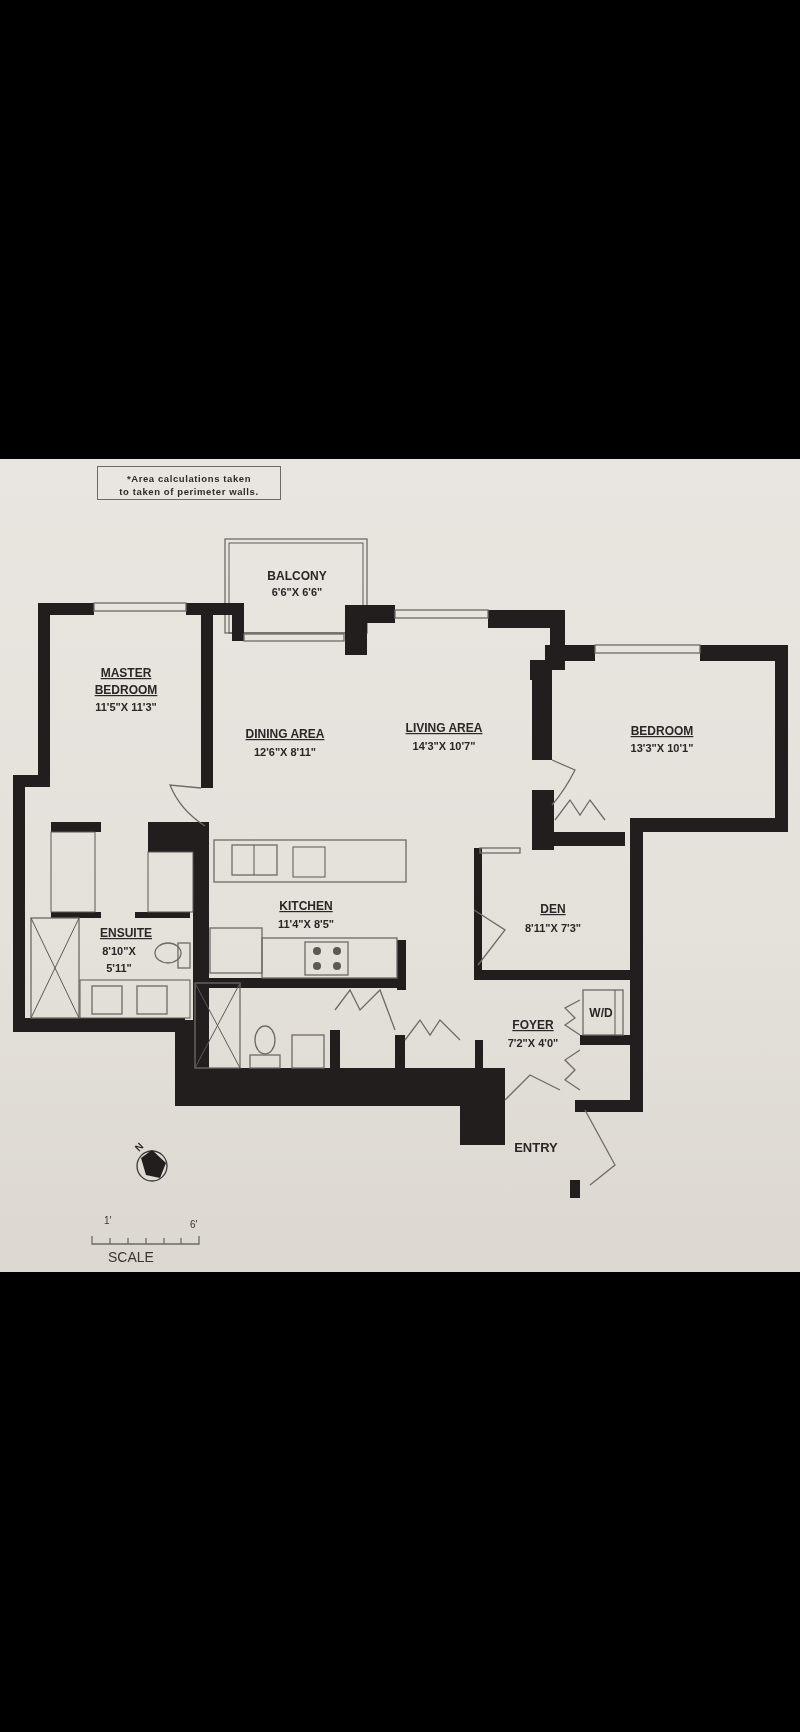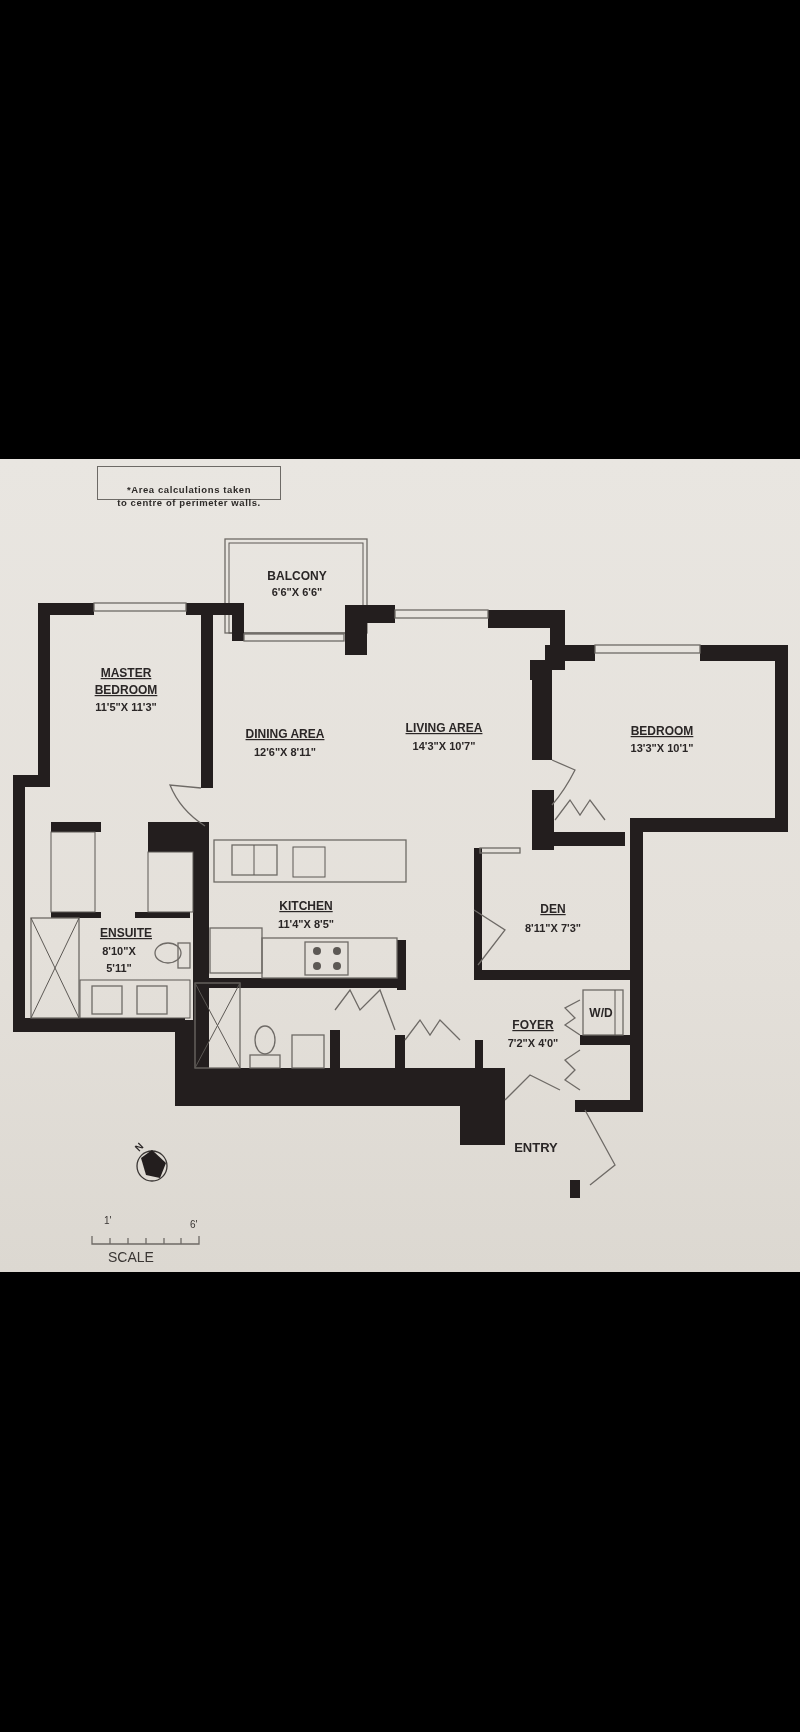--- a/index.html
+++ b/index.html
@@ -4,30 +4,30 @@
 <style>
   html, body { margin: 0; padding: 0; }
   body { width: 800px; height: 1732px; background: #000; position: relative; overflow: hidden;
          font-family: "Liberation Sans", sans-serif; }
   .paper { position: absolute; left: 0; top: 459px; width: 800px; height: 813px;
            background: linear-gradient(180deg, #e9e6e1 0%, #e4e0da 60%, #dcd8d1 100%); }
   svg { position: absolute; left: 0; top: 0; }
   .lbl { font-family: "Liberation Sans", sans-serif; font-weight: bold; fill: #2a2626; }
   .note { position: absolute; left: 97px; top: 466px; width: 184px; height: 34px;
           border: 1px solid #6d6a66; font-size: 9.5px; font-weight: bold; color: #2d2a28;
-          text-align: center; line-height: 13px; letter-spacing: 0.6px; padding-top: 16px; box-sizing: border-box; }
+          text-align: center; line-height: 13px; letter-spacing: 0.6px; padding-top: 5px; box-sizing: border-box; }
 </style>
 </head>
 <body>
 
 <div class="paper"></div>
 
 <div class="note">
   <div>*Area calculations taken</div>
-  <div>to centre of perimeter walls.</div>
+  <div>to taken of perimeter walls.</div>
 </div>
 
 <svg width="800" height="1732" viewBox="0 0 800 1732">
   <defs>
     <style>
       .w { fill: #231e1e; }
       .ln { fill: none; stroke: #6e6a66; stroke-width: 1.3; }
       .ln2 { fill: none; stroke: #5c5854; stroke-width: 1; }
     </style>
   </defs>

